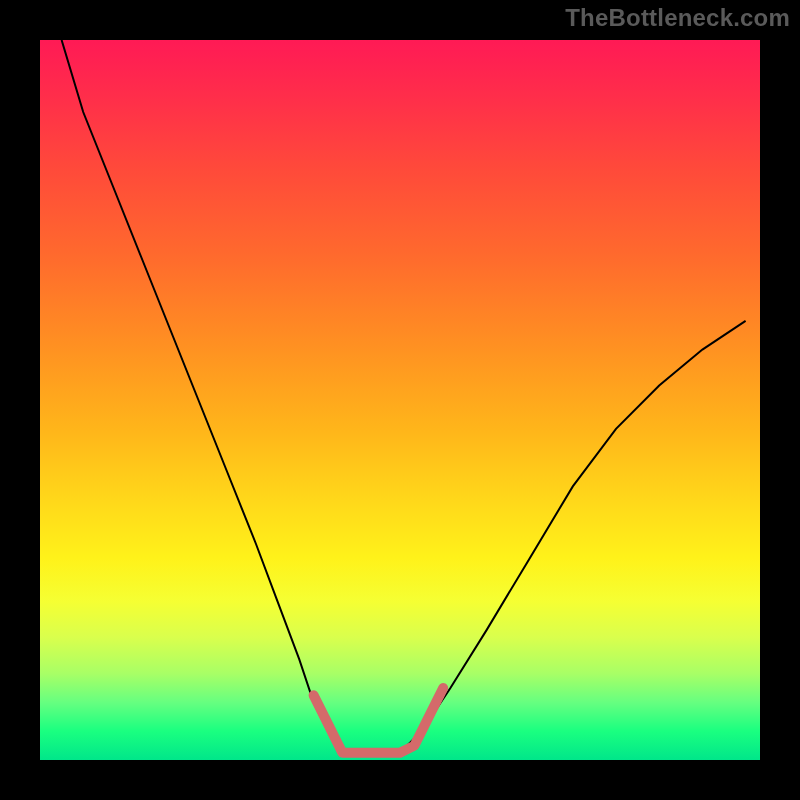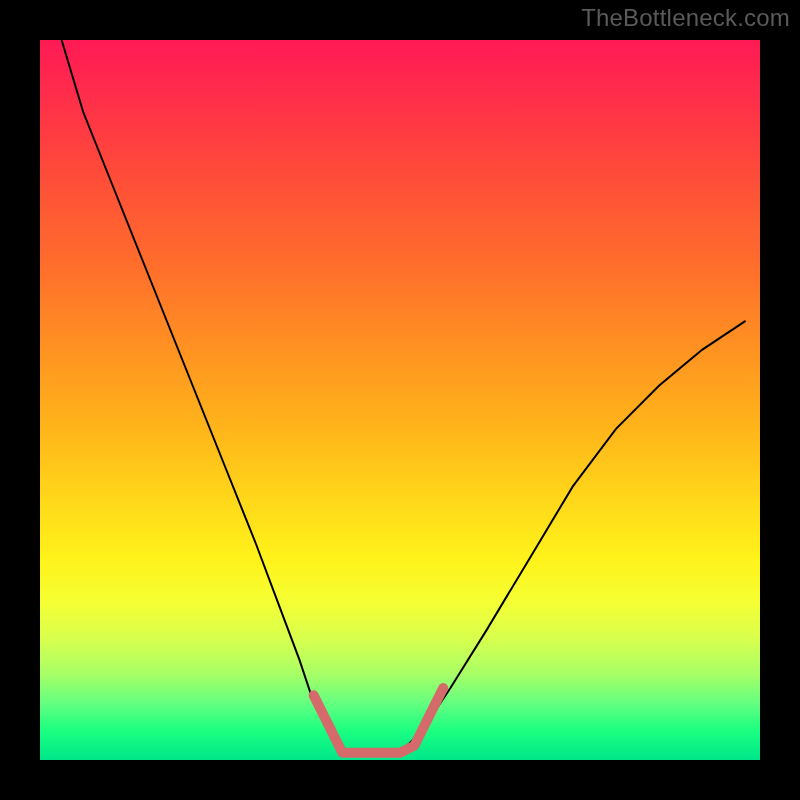--- a/index.html
+++ b/index.html
@@ -51,21 +51,21 @@
     top: 0;
     width: 720px;
     height: 720px;
   }
   .watermark {
     position: absolute;
     top: 4px;
     right: 10px;
     color: #5a5a5a;
     font-size: 24px;
-    font-weight: 400;
+    font-weight: 700;
     letter-spacing: 0.2px;
   }
 </style>
 </head>
 <body>
 
 <div class="frame">
   <div class="plot-area">
     <svg class="plot-svg" viewBox="0 0 720 720">
       <path id="curve-main" fill="none" stroke="#000000" stroke-width="2" d="M21.6 0.0 L43.2 72.0 L72.0 144.0 L100.8 216.0 L129.6 288.0 L158.4 360.0 L187.2 432.0 L216.0 504.0 L237.6 561.6 L259.2 619.2 L273.6 662.4 L288.0 691.2 L302.4 712.8 L316.8 712.8 L338.4 712.8 L360.0 712.8 L381.6 691.2 L410.4 648.0 L446.4 590.4 L489.6 518.4 L532.8 446.4 L576.0 388.8 L619.2 345.6 L662.4 309.6 L705.6 280.8"></path>

